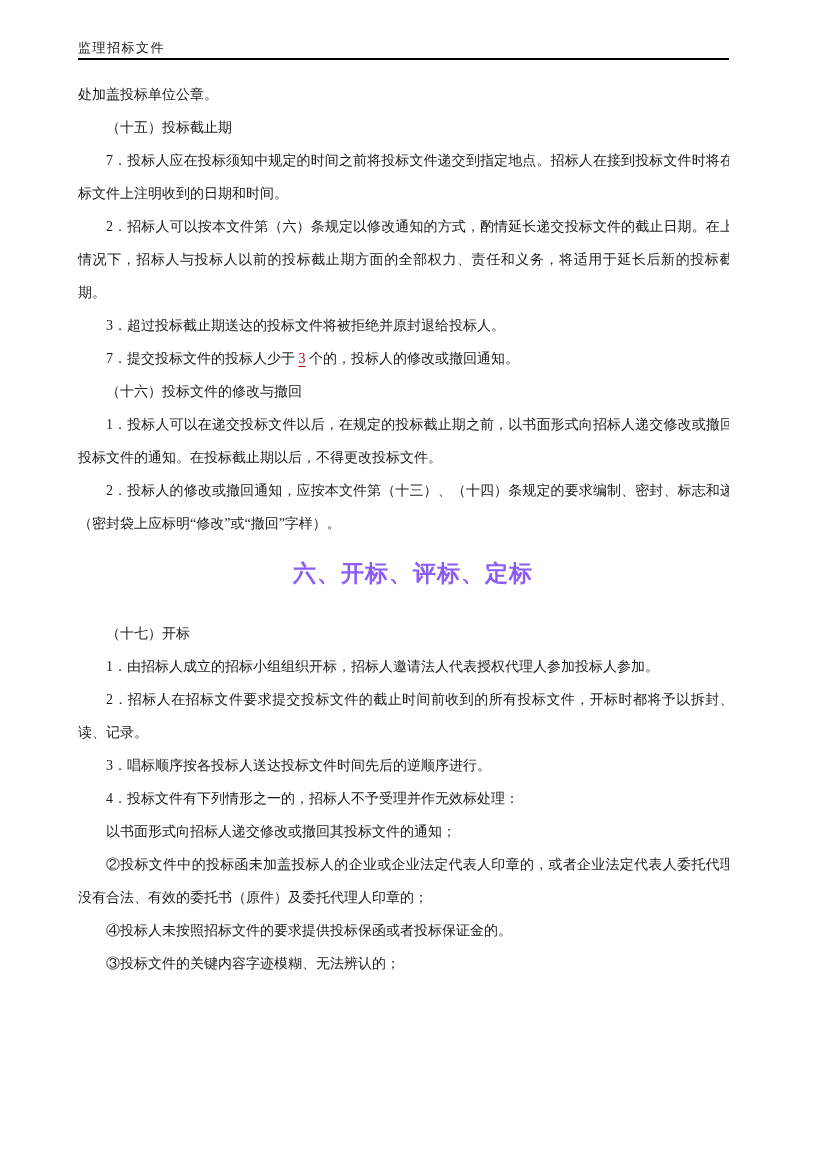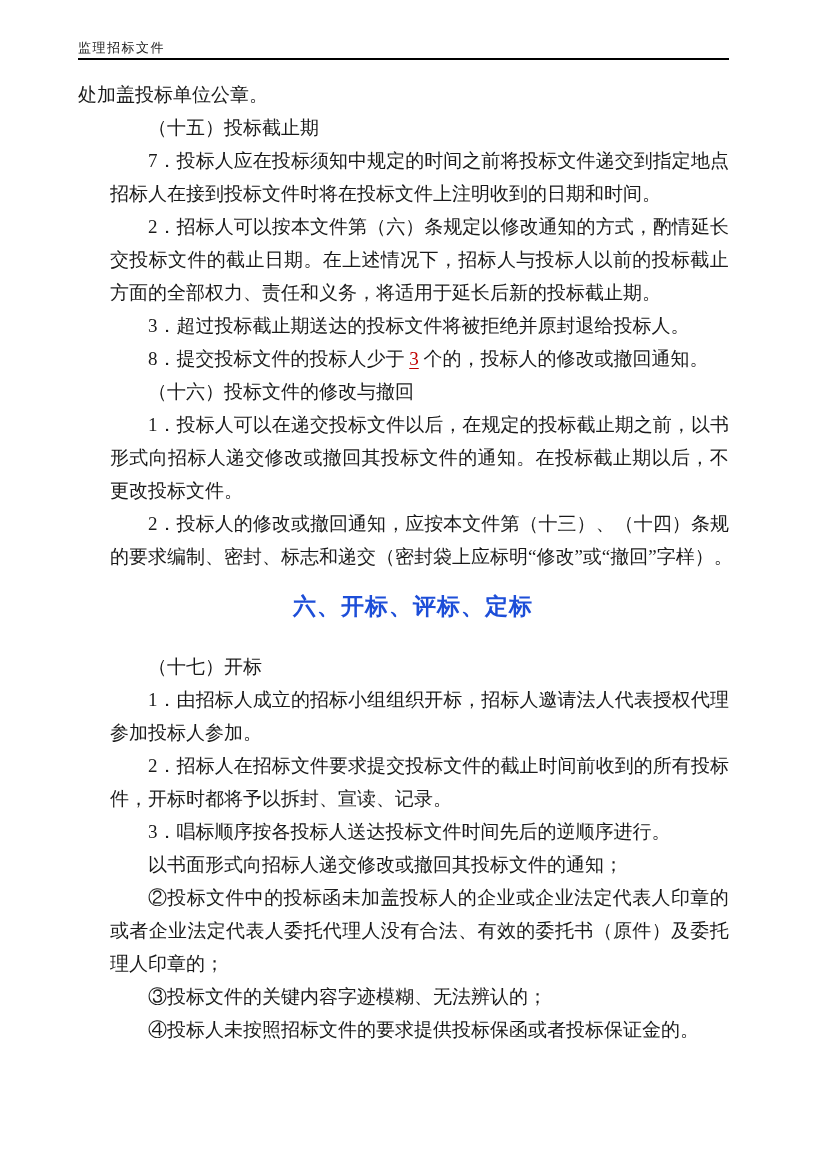--- a/index.html
+++ b/index.html
@@ -38,68 +38,68 @@
   }
   .doc-body {
     position: absolute;
     top: 78px;
     left: 78px;
     width: 670px;
     text-align: justify;
   }
   .para {
     margin: 0;
-    font-size: 19px;
+    font-size: 14px;
     line-height: 33px;
     color: #1a1a1a;
     text-align: justify;
   }
   .para.indent {
     text-indent: 2em;
-    margin-left: 32px;
   }
   .red-underline {
     color: var(--accent-red, #c00000);
     text-decoration: underline;
     text-underline-offset: 3px;
   }
   .section-heading {
     margin: 10px 0 21px 0;
     font-size: 23px;
     line-height: 46px;
     font-weight: bold;
     text-align: center;
     text-indent: 0;
-    color: #1d4ed8;
+    color: #8b5cf6;
     font-family: "Liberation Sans", "DejaVu Sans", sans-serif;
     letter-spacing: 1px;
   }
 </style>
 </head>
 <body>
 
 <div class="page">
   <div class="page-header">
     <span class="header-title">监理招标文件</span>
     <div class="header-rule"></div>
   </div>
 
   <div class="doc-body" id="doc-body">
       <p class="para">处加盖投标单位公章。</p>
       <p class="para indent">（十五）投标截止期</p>
       <p class="para indent">7．投标人应在投标须知中规定的时间之前将投标文件递交到指定地点。招标人在接到投标文件时将在投标文件上注明收到的日期和时间。</p>
       <p class="para indent">2．招标人可以按本文件第（六）条规定以修改通知的方式，酌情延长递交投标文件的截止日期。在上述情况下，招标人与投标人以前的投标截止期方面的全部权力、责任和义务，将适用于延长后新的投标截止期。</p>
       <p class="para indent">3．超过投标截止期送达的投标文件将被拒绝并原封退给投标人。</p>
-      <p class="para indent"><span>8．提交投标文件的投标人少于 </span><span class="red-underline">3</span><span> 个的，投标人的修改或撤回通知。</span></p>
+      <p class="para indent"><span>7．提交投标文件的投标人少于 </span><span class="red-underline">3</span><span> 个的，投标人的修改或撤回通知。</span></p>
       <p class="para indent">（十六）投标文件的修改与撤回</p>
       <p class="para indent">1．投标人可以在递交投标文件以后，在规定的投标截止期之前，以书面形式向招标人递交修改或撤回其投标文件的通知。在投标截止期以后，不得更改投标文件。</p>
       <p class="para indent">2．投标人的修改或撤回通知，应按本文件第（十三）、（十四）条规定的要求编制、密封、标志和递交（密封袋上应标明“修改”或“撤回”字样）。</p>
       <h2 class="section-heading">六、开标、评标、定标</h2>
       <p class="para indent">（十七）开标</p>
       <p class="para indent">1．由招标人成立的招标小组组织开标，招标人邀请法人代表授权代理人参加投标人参加。</p>
       <p class="para indent">2．招标人在招标文件要求提交投标文件的截止时间前收到的所有投标文件，开标时都将予以拆封、宣读、记录。</p>
       <p class="para indent">3．唱标顺序按各投标人送达投标文件时间先后的逆顺序进行。</p>
+      <p class="para indent">4．投标文件有下列情形之一的，招标人不予受理并作无效标处理：</p>
       <p class="para indent">以书面形式向招标人递交修改或撤回其投标文件的通知；</p>
       <p class="para indent">②投标文件中的投标函未加盖投标人的企业或企业法定代表人印章的，或者企业法定代表人委托代理人没有合法、有效的委托书（原件）及委托代理人印章的；</p>
+      <p class="para indent">④投标人未按照招标文件的要求提供投标保函或者投标保证金的。</p>
       <p class="para indent">③投标文件的关键内容字迹模糊、无法辨认的；</p>
-      <p class="para indent">④投标人未按照招标文件的要求提供投标保函或者投标保证金的。</p>
     </div>
 </div>
 
 </body></html>

